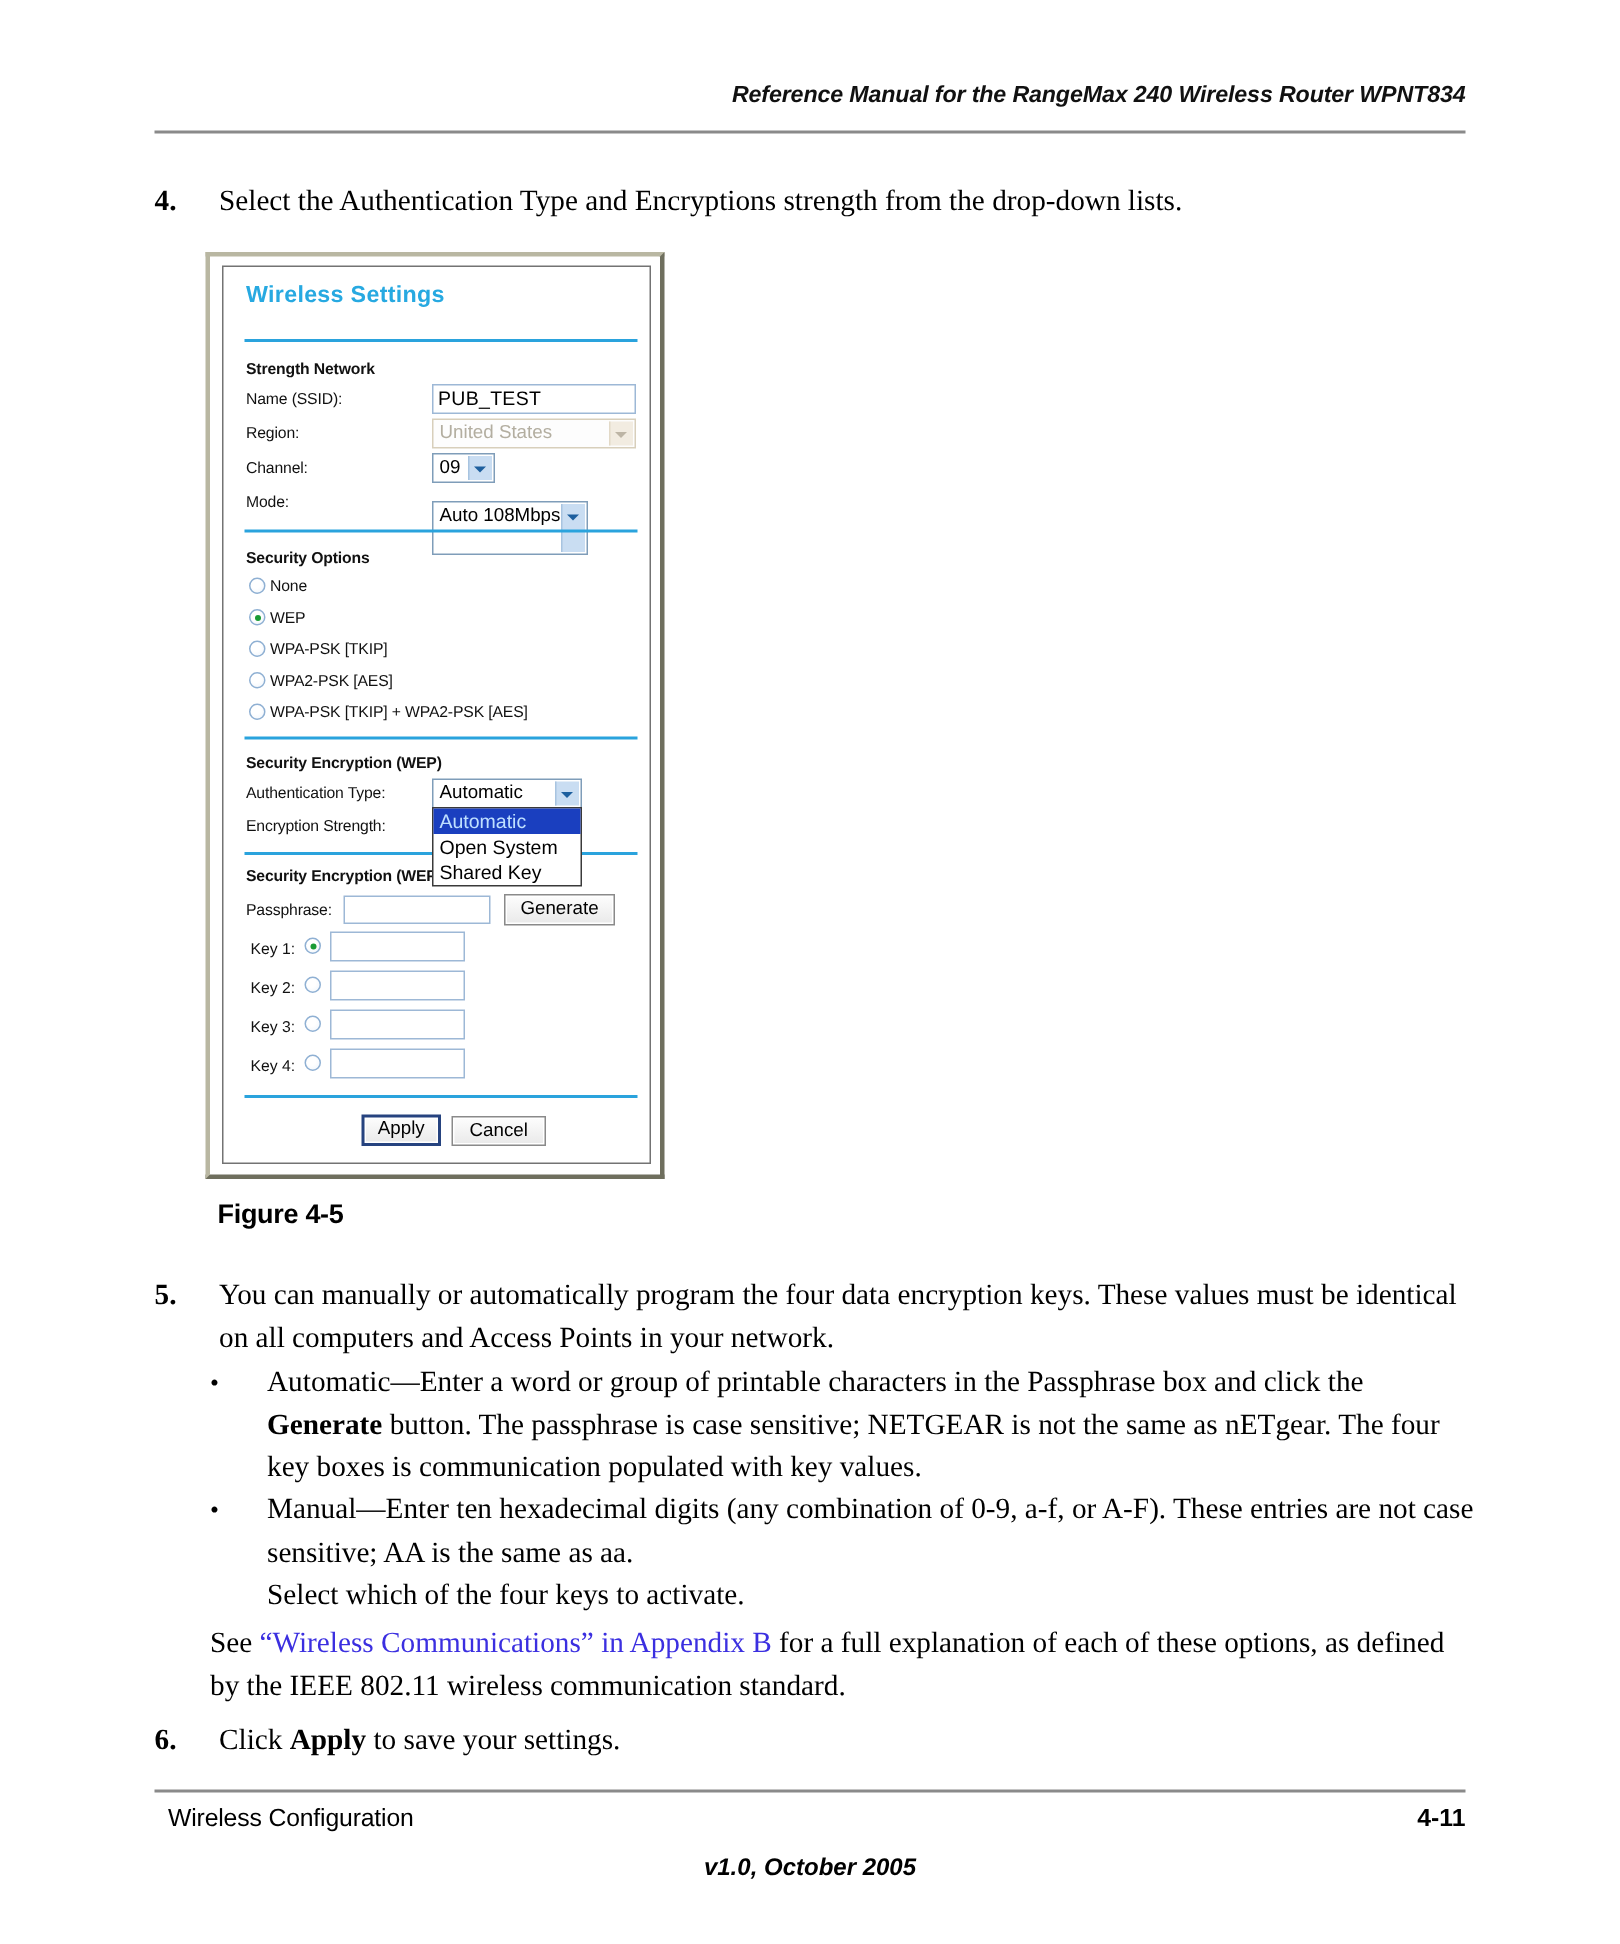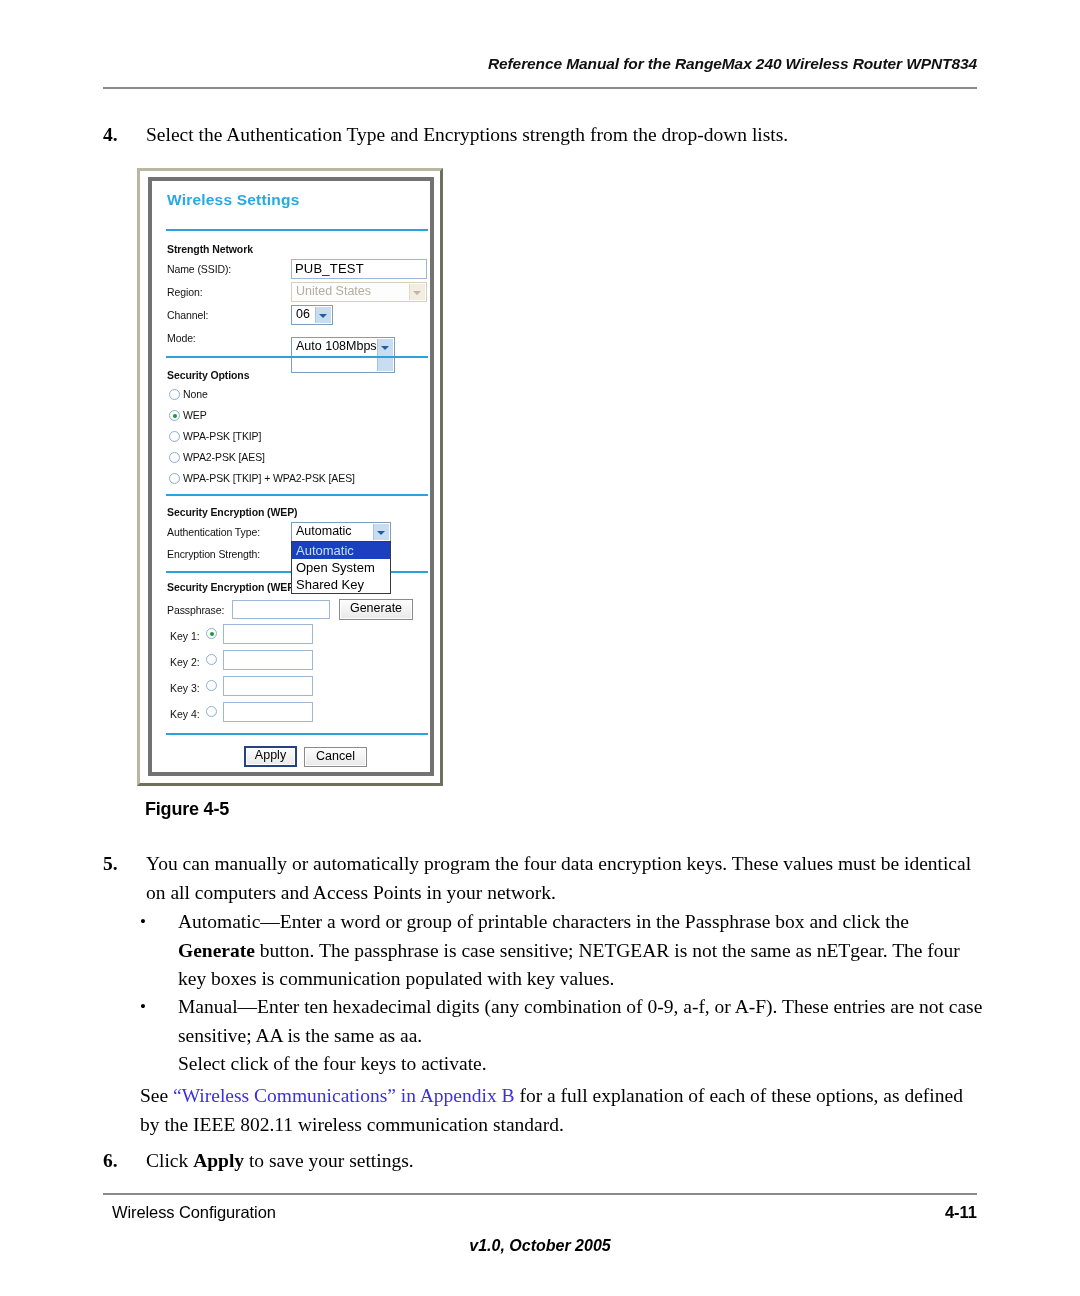--- a/index.html
+++ b/index.html
@@ -132,21 +132,21 @@
     border-bottom: 3px solid #6f6f5e;
     box-sizing: border-box;
     font-family: "Liberation Sans", sans-serif;
   }
   .shot-inner {
     position: absolute;
     left: 8px;
     top: 6px;
     right: 6px;
     bottom: 7px;
-    border: 4px solid #737373;
+    border: 1px solid #737373;
     background: #ffffff;
     box-sizing: border-box;
     overflow: hidden;
     text-decoration: underline;
   }
   .shot-pad {
     position: absolute;
     left: 0; top: 0; right: 0; bottom: 0;
   }
 
@@ -349,21 +349,21 @@
       <div class="tbox ssid" style="left:139px; top:78px; width:136px; height:20px;">PUB_TEST</div>
 
       <div class="fld-label" style="top:105px;">Region:</div>
       <div class="sel disabled" style="left:139px; top:101px; width:136px; height:20px;">
         <span>United States</span>
         <span class="arrow"></span>
       </div>
 
       <div class="fld-label" style="top:128px;">Channel:</div>
       <div class="sel" style="left:139px; top:124px; width:42px; height:20px;">
-        <span>06</span>
+        <span>09</span>
         <span class="arrow"></span>
       </div>
 
       <div class="fld-label" style="top:151px;">Mode:</div>
       <div class="sel" style="left:139px; top:156px; width:104px; height:36px;">
         <span>Auto 108Mbps</span>
         <span class="arrow"></span>
       </div>
 
       <div class="divider" style="top:175px;"></div>
@@ -445,21 +445,21 @@
 </div>
 
 <div class="bullet-row" style="left:140px; top:908px; width:845px;">
   <span class="bullet-dot">•</span>
   <span style="display:block; margin-left:38px;"><span>Automatic—Enter a word or group of printable characters in the Passphrase box and click the </span><b class="bold">Generate</b><span> button. The passphrase is case sensitive; NETGEAR is not the same as nETgear. The four key boxes is communication populated with key values.</span></span>
 </div>
 
 <div class="bullet-row" style="left:140px; top:993px; width:845px;">
   <span class="bullet-dot">•</span>
   <span style="display:block; margin-left:38px;">Manual—Enter ten hexadecimal digits (any combination of 0-9, a-f, or A-F). These entries are not case sensitive; AA is the same as aa.</span>
-  <span style="display:block; margin-left:38px;">Select click of the four keys to activate.</span>
+  <span style="display:block; margin-left:38px;">Select which of the four keys to activate.</span>
 </div>
 
 <div class="bullet-row" style="left:140px; top:1082px; width:845px;">
   <span>See </span><span class="xref">“Wireless Communications” in Appendix B</span><span> for a full explanation of each of these options, as defined by the IEEE 802.11 wireless communication standard.</span>
 </div>
 
 <div class="step" style="left:103px; top:1147px; width:880px;">
   <span class="step-num" style="left:0; top:0;">6.</span>
   <span class="step-body" style="margin-left:43px;"><span>Click </span><b class="bold">Apply</b><span> to save your settings.</span></span>
 </div>

